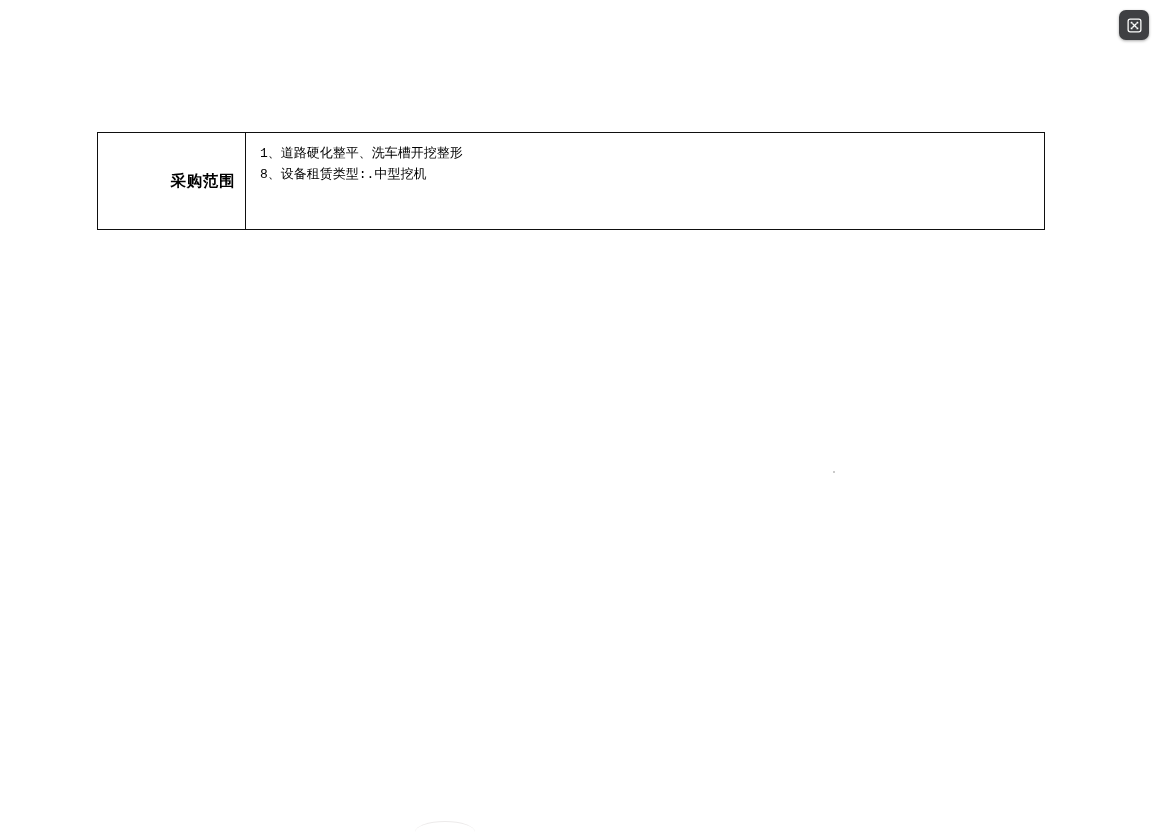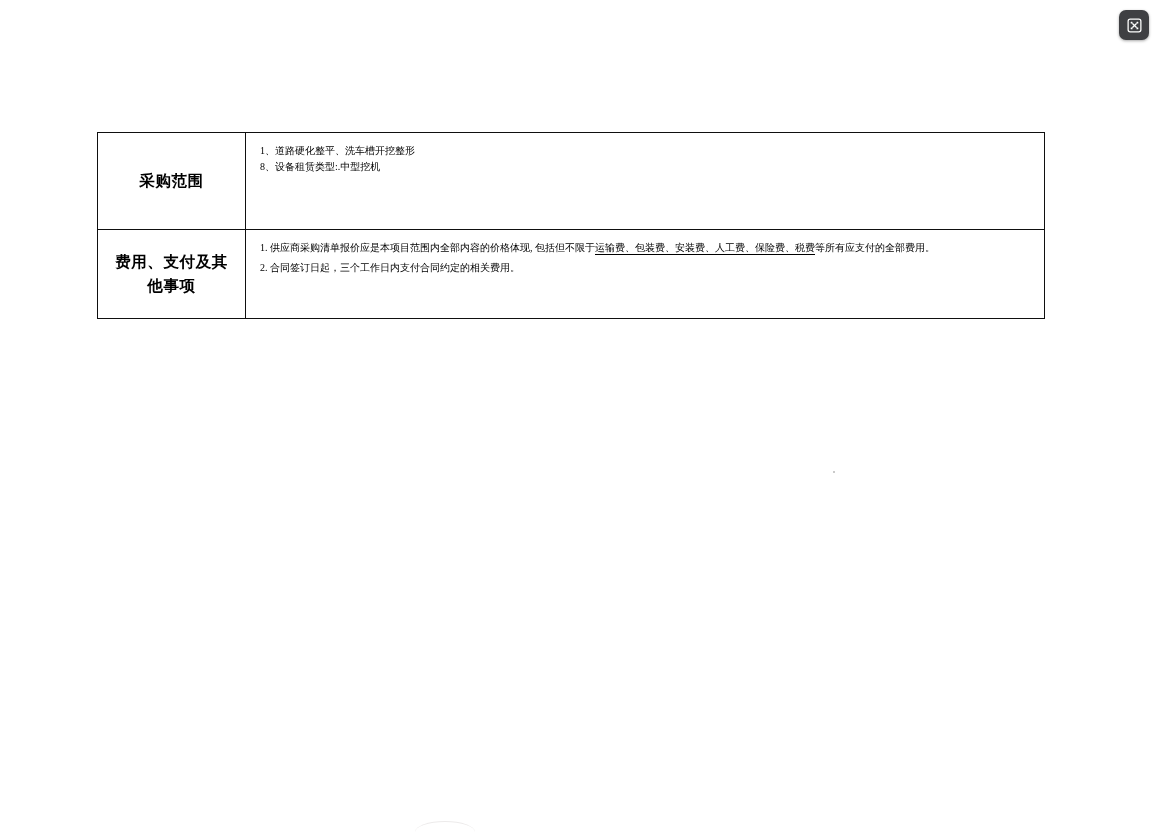--- a/index.html
+++ b/index.html
@@ -52,34 +52,34 @@
   }
   .doc-table td {
     border: 1px solid #0f0f0f;
     vertical-align: top;
     padding: 0;
   }
   .col-label {
     width: 148px;
   }
   .label-cell {
-    text-align: center;
+    text-align: right;
     vertical-align: middle !important;
     font-weight: 700;
     font-size: 15.5px;
     line-height: 1.55;
     letter-spacing: 0.6px;
     padding: 6px 10px !important;
     font-family: "DejaVu Serif", "Liberation Serif", serif;
   }
   .body-cell {
     padding: 10px 14px 12px 14px !important;
-    font-size: 10px;
+    font-size: 13px;
     line-height: 1.62;
-    font-family: Liberation Serif, serif;
+    font-family: Liberation Mono, monospace;
   }
   .row-scope .body-cell { height: 74px; }
   .row-fee .body-cell { height: 66px; }
 
   .line { white-space: pre-wrap; }
 
   .p1 {
     text-align: justify;
     text-justify: inter-ideograph;
     margin: 0 0 4px 0;
@@ -119,27 +119,20 @@
       <col>
     </colgroup>
     <tbody>
       <tr class="row-scope">
         <td class="label-cell">采购范围</td>
         <td class="body-cell">
           <div class="line">1、道路硬化整平、洗车槽开挖整形</div>
           <div class="line">8、设备租赁类型:.中型挖机</div>
         </td>
       </tr>
-      <tr class="row-fee">
-        <td class="label-cell">费用、支付及其他事项</td>
-        <td class="body-cell">
-          <p class="p1"><span>1.  供应商采购清单报价应是本项目范围内全部内容的价格体现, 包括但不限于</span><span class="u">运输费、包装费、安装费、人工费、保险费、税费</span><span>等所有应支付的全部费用。</span></p>
-          <p class="p2">2. 合同签订日起，三个工作日内支付合同约定的相关费用。</p>
-        </td>
-      </tr>
     </tbody>
   </table>
 
   <div class="speck speck-a"></div>
   <div class="bottom-smudge"></div>
 </div>
 
 <div class="float-btn" title="">
   <svg width="17" height="17" viewBox="0 0 24 24" fill="none" stroke="#ffffff" stroke-width="1.8" stroke-linecap="round" stroke-linejoin="round">
     <rect x="3" y="3" width="18" height="18" rx="3"></rect>

